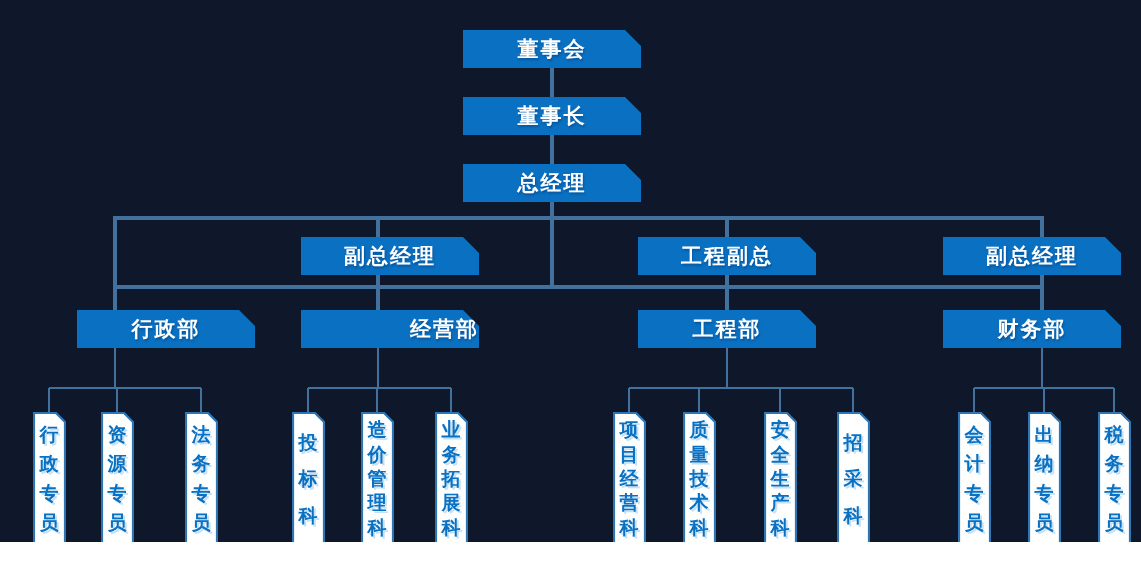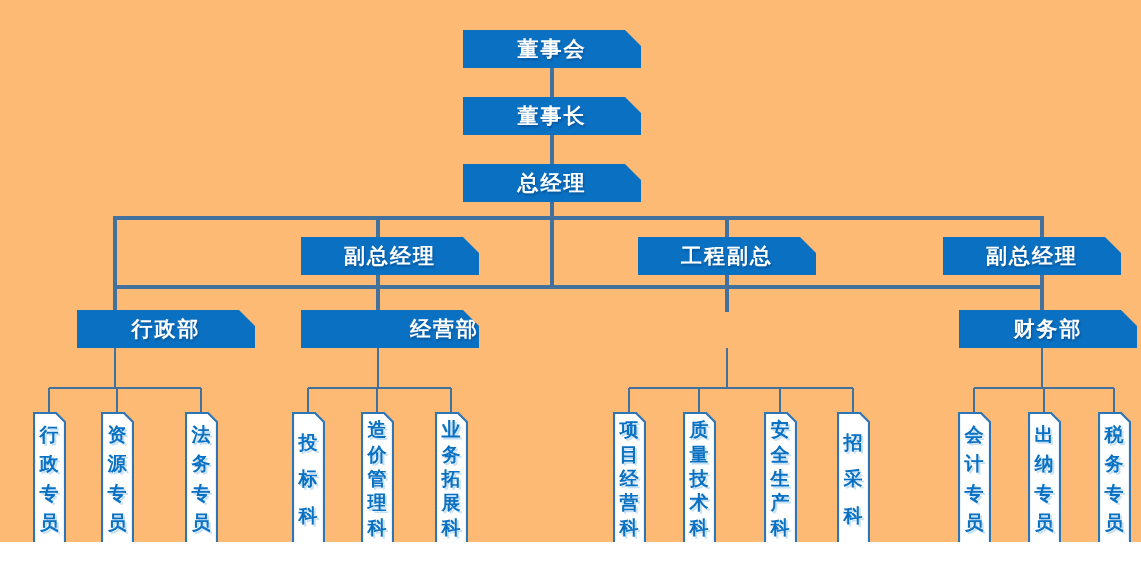--- a/index.html
+++ b/index.html
@@ -1,20 +1,20 @@
 <!DOCTYPE html>
 <html style="--line-color: #41719c; --box-fill: #0a70c2; --box-text: #ffffff; --leaf-text: #0a70c2;"><head>
 <meta charset="utf-8">
 <style>
   html,body{margin:0;padding:0;background:#ffffff;}
   body{font-family:"Liberation Sans","DejaVu Sans",sans-serif;}
   #canvas{
     position:relative;
     width:1141px;height:542px;
-    background:#fdba74;
+    background:#0f172a;
     overflow:hidden;
   }
   .line{position:absolute;z-index:1;background:var(--line-color);}
   .node-filled{
     position:absolute;z-index:2;
     background:var(--box-fill);
     clip-path:polygon(0 0, calc(100% - 16px) 0, 100% 16px, 100% 100%, 0 100%);
     display:flex;align-items:center;justify-content:center;
     box-sizing:border-box;
   }
@@ -88,21 +88,24 @@
     </div>
     <div class="node-filled" style="left: 943px; top: 237px; width: 178px; height: 38px;">
       <span class="label">副总经理</span>
     </div>
     <div class="node-filled" style="left: 45px; top: 310px; width: 178px; height: 38px; margin-left: 32px;">
       <span class="label">行政部</span>
     </div>
     <div class="node-filled" style="left: 301px; top: 310px; width: 178px; height: 38px; justify-content: flex-end;">
       <span class="label">经营部</span>
     </div>
-    <div class="node-filled" style="left: 943px; top: 310px; width: 178px; height: 38px; margin-left: 16px;">
+    <div class="node-filled" style="left: 638px; top: 310px; width: 178px; height: 38px;">
+      <span class="label">工程部</span>
+    </div>
+    <div class="node-filled" style="left: 943px; top: 310px; width: 178px; height: 38px;">
       <span class="label">财务部</span>
     </div>
     <div class="node-leaf" style="left: 32.5px; top: 412px; width: 33px; height: 133px;">
       <svg width="33" height="133">
         <polygon points="1,1 23,1 32,10 32,132 1,132" fill="#ffffff" stroke="#2e75b6" stroke-width="2.2"></polygon>
       </svg>
       <div class="leaf-chars">
         <span>行</span>
         <span>政</span>
         <span>专</span>

